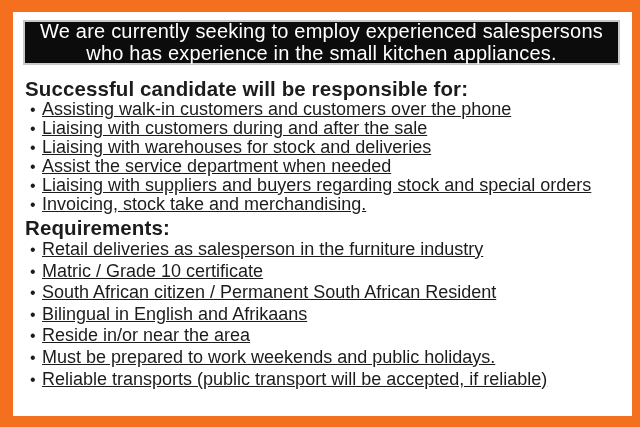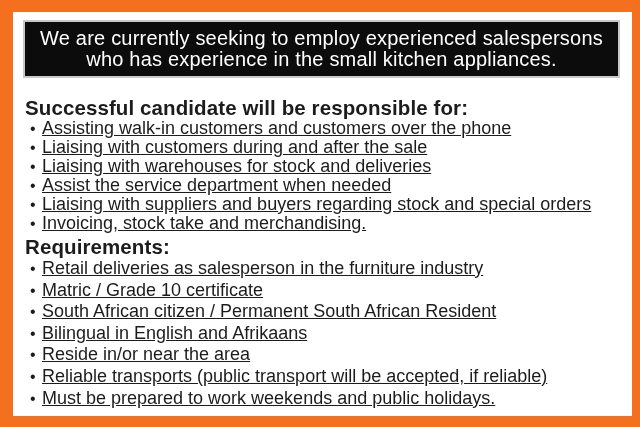--- a/index.html
+++ b/index.html
@@ -21,35 +21,35 @@
     width: 640px;
     height: 427px;
     background: var(--background);
     border-style: solid;
     border-color: var(--border);
     border-width: 12px 8px 11px 13px;
     overflow: hidden;
   }
   .banner {
     margin: 8px 12px 0 10px;
-    height: 58px;
+    height: 45px;
     background: var(--banner-bg);
     border: 2px solid #c9c9c9;
     color: var(--banner-text);
     display: flex;
     flex-direction: column;
     align-items: center;
     justify-content: center;
     text-align: center;
     font-size: 20px;
     line-height: 21.5px;
     letter-spacing: 0.2px;
   }
   .section-heading {
-    margin: 18px 0 0 12px;
+    margin: 12px 0 0 12px;
     font-size: 20.5px;
     font-weight: bold;
     line-height: 23px;
     letter-spacing: 0.1px;
   }
   .section-heading.second { margin-top: 2px; }
   ul.bullets {
     list-style: none;
     margin: 0;
     padding: 0;
@@ -94,17 +94,17 @@
 
   <div class="section-heading second">Requirements:</div>
 
   <ul class="bullets loose">
 
   <li>Retail deliveries as salesperson in the furniture industry</li>
       <li>Matric / Grade 10 certificate</li>
       <li>South African citizen / Permanent South African Resident</li>
       <li>Bilingual in English and Afrikaans</li>
       <li>Reside in/or near the area</li>
+      <li>Must be prepared to work weekends and public holidays.</li>
       <li>Reliable transports (public transport will be accepted, if reliable)</li>
-      <li>Must be prepared to work weekends and public holidays.</li>
     </ul>
 
 </div>
 
 </body></html>

